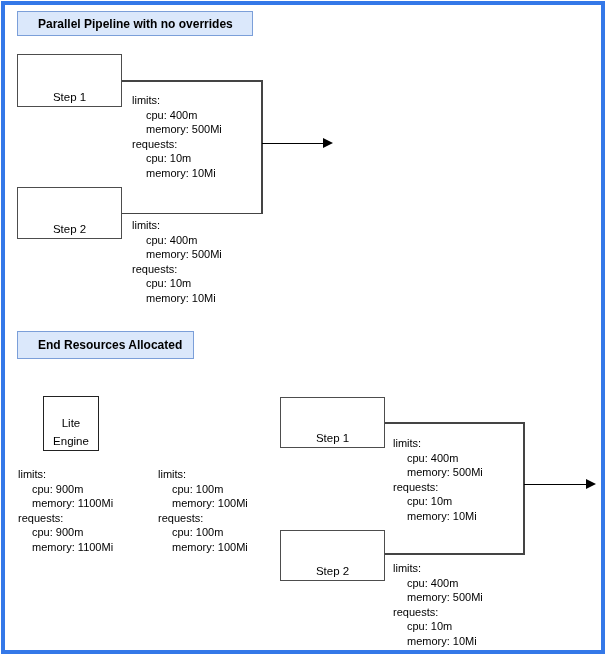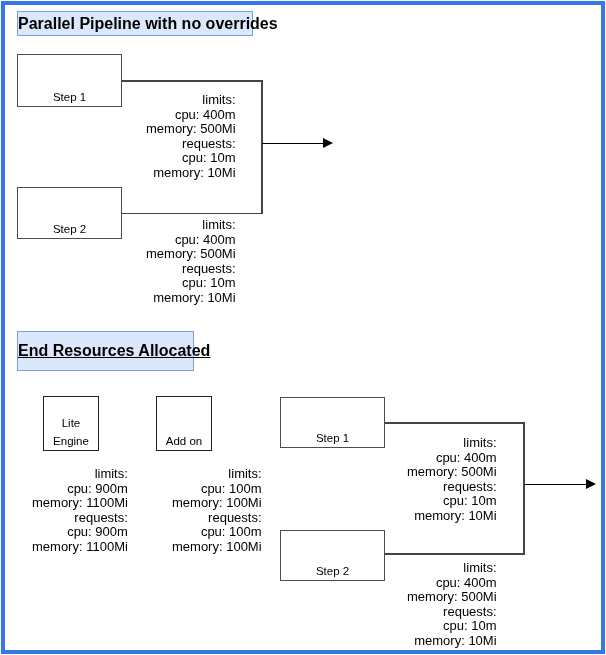--- a/index.html
+++ b/index.html
@@ -9,25 +9,25 @@
     position:absolute; inset:1px;
     border:4px solid var(--frame_border, #3478e8);
     pointer-events:none;
   }
   .section-title {
     position:absolute;
     background:var(--title_fill, #dbe8fb);
     border:1px solid var(--title_stroke, #7b9fd9);
     box-sizing:border-box;
     display:flex; align-items:center;
-    padding:0 0;
-    font-size:16px; font-weight:bold; white-space:nowrap;
+    padding:0 20px;
+    font-size:12px; font-weight:bold; white-space:nowrap;
   }
   .t1 { left:17px; top:11px; width:236px; height:25px; }
-  .t2 { left:17px; top:331px; width:177px; height:40px;text-decoration:underline; }
+  .t2 { left:17px; top:331px; width:177px; height:28px; }
 
   .node {
     position:absolute; background:#fff;
     border:1.5px solid var(--node_stroke, #4d4d4d);
     box-sizing:border-box;
     display:flex; flex-direction:column; align-items:center; justify-content:flex-end;
     font-size:11.5px; text-align:center; line-height:18px;
   }
   .b-s1t  { left:17px;  top:54px;  width:105px; height:53px; }
   .b-s2t  { left:17px;  top:187px; width:105px; height:52px; }
@@ -49,21 +49,21 @@
   .a2line { left:524px; top:483.5px; width:63px; }
   .arrowhead {
     position:absolute; width:0; height:0;
     border-top:5.5px solid transparent;
     border-bottom:5.5px solid transparent;
     border-left:10px solid var(--arrow, #000);
   }
   .a1head { left:323px; top:137.8px; }
   .a2head { left:586px; top:478.8px; }
 
-  .res { position:absolute; font-size:13px; line-height:14.5px; white-space:nowrap;text-align:right; }
+  .res { position:absolute; font-size:11px; line-height:14.5px; white-space:nowrap; }
   .res .line.indent { padding-left:14px; }
   .r-p1    { left:132px; top:93px;  }
   .r-p2    { left:132px; top:218px; }
   .r-lite  { left:18px;  top:467px; }
   .r-addon { left:158px; top:467px; }
   .r-b1    { left:393px; top:436px; }
   .r-b2    { left:393px; top:561px; }
 </style>
 </head>
 <body>
@@ -102,23 +102,20 @@
       <div class="line indent">cpu: 10m</div>
       <div class="line indent">memory: 10Mi</div>
     </div>
 
   <div class="section-title t2">End Resources Allocated</div>
 
   <div class="node b-lite">
     <span>Lite</span>
     <span>Engine</span>
   </div>
-  <div class="node b-addon">
-    <span>Add on</span>
-  </div>
   <div class="node b-s1b">
     <span>Step 1</span>
   </div>
   <div class="node b-s2b">
     <span>Step 2</span>
   </div>
 
   <div class="ln l4"></div>
   <div class="ln l5"></div>
   <div class="ln l6"></div>

